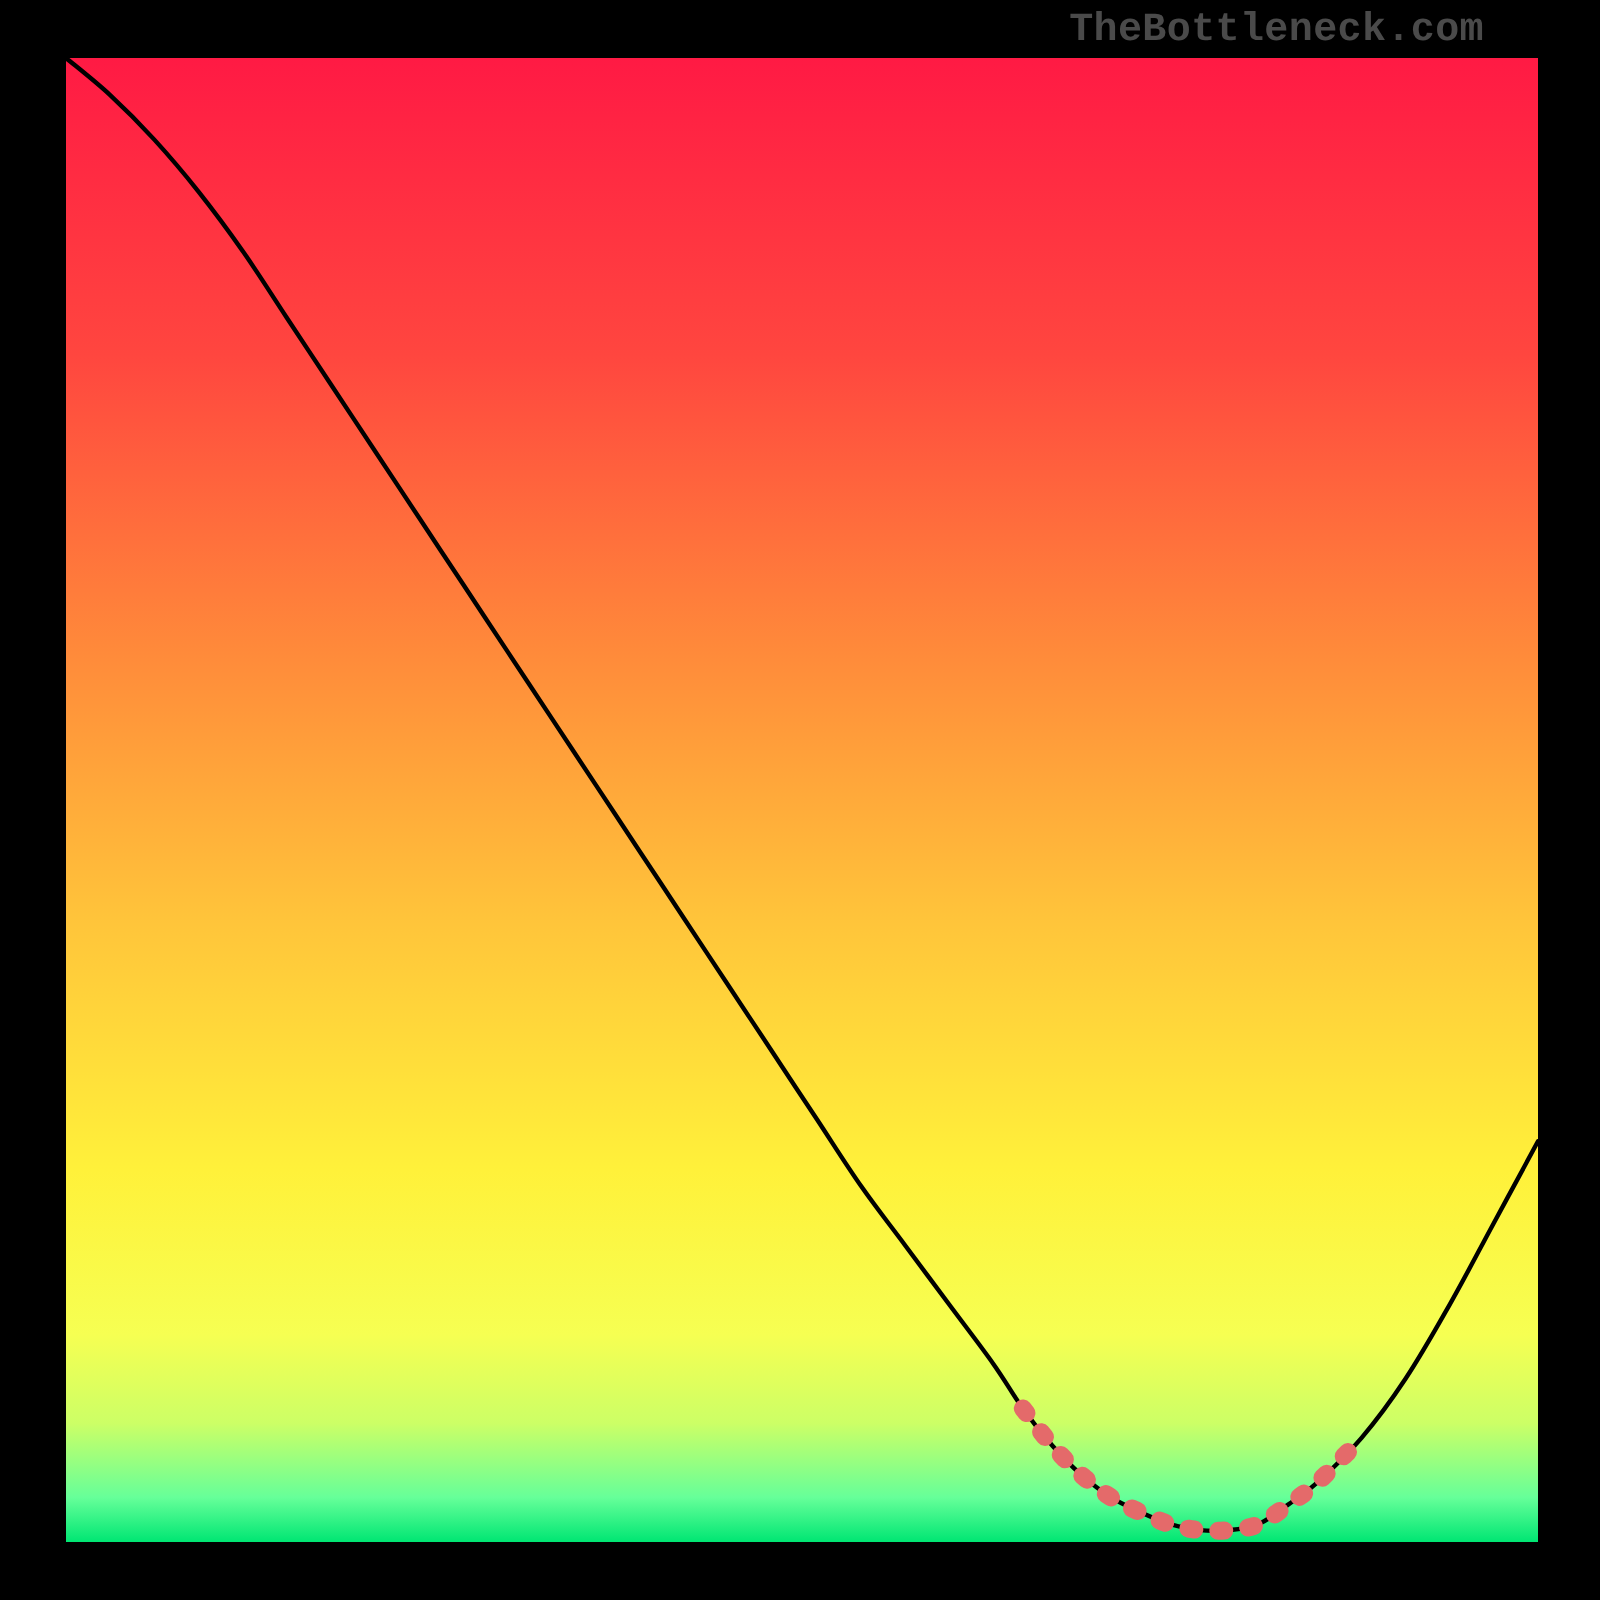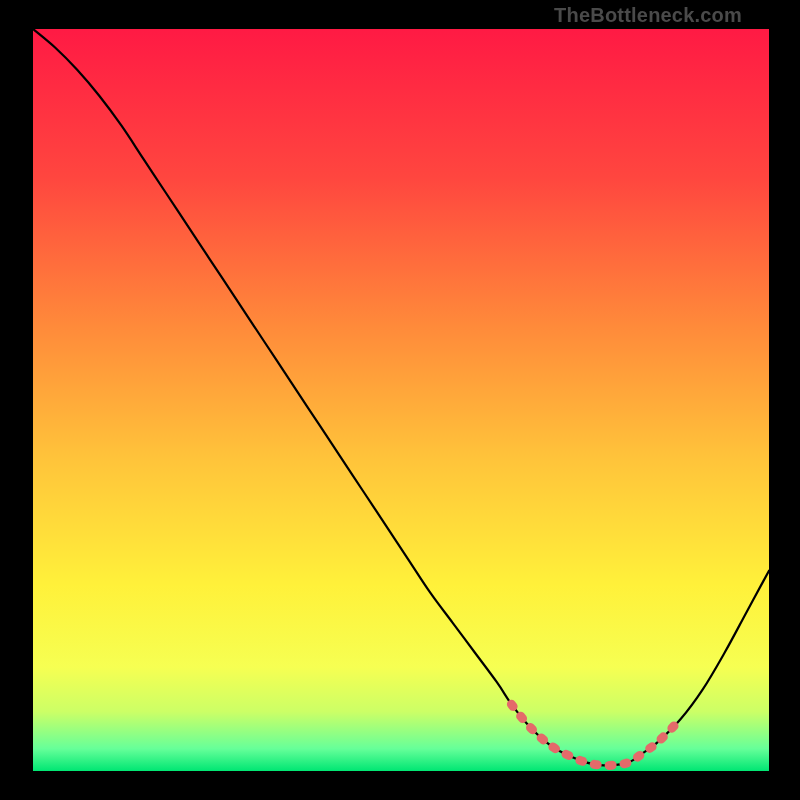--- a/index.html
+++ b/index.html
@@ -9,20 +9,21 @@
     height: 800px;
     background: #000000;
     overflow: hidden;
     font-family: Arial, Helvetica, sans-serif;
   }
   .frame {
     position: relative;
     width: 752px;
     height: 800px;
     background: #000000;
+    font-family: Liberation Mono, monospace;
   }
   .watermark {
     position: absolute;
     top: 4px;
     right: 10px;
     font-size: 20px;
     font-weight: 600;
     color: #4a4a4a;
     letter-spacing: 0.2px;
     z-index: 10;

